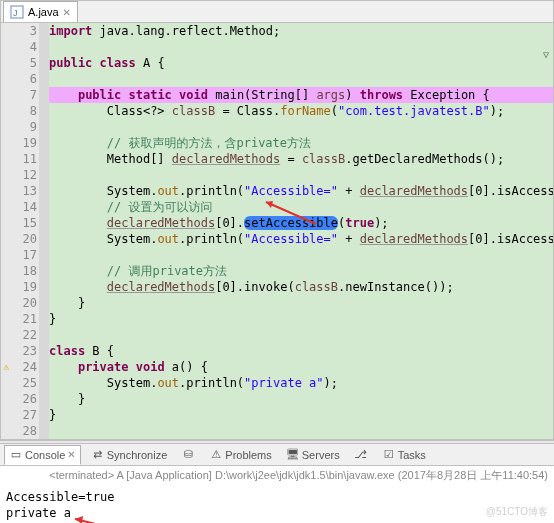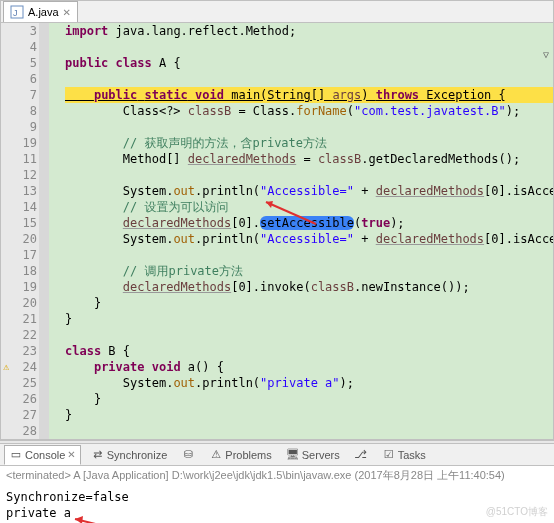--- a/index.html
+++ b/index.html
@@ -6,38 +6,38 @@
 body { font-family: "Segoe UI", Tahoma, sans-serif; font-size: 12px; background: #fff; width: 554px; height: 523px; position: relative; }
 .editor-pane { border: 1px solid #c0c0c0; }
 .tab-bar { background: #f0f0f0; border-bottom: 1px solid #c0c0c0; height: 22px; display: flex; align-items: flex-end; }
 .tab { background: #fff; border: 1px solid #b0b0b0; border-bottom: none; padding: 2px 6px; display: flex; align-items: center; gap: 4px; font-size: 11px; height: 21px; margin-left: 2px; }
 .tab-icon { width: 14px; height: 14px; display: flex; align-items: center; justify-content: center; }
 .close-x { color: #888; font-size: 10px; cursor: pointer; }
 .code-area { display: flex; background: #d4ead0; font-family: Consolas, monospace; font-size: 12px; line-height: 16px; position: relative; }
 .gutter { background: linear-gradient(to right, #e8e8e8 0, #e8e8e8 38px, #d8d8d8 38px, #d8d8d8 48px); width: 48px; text-align: right; color: #888; user-select: none; }
 .gutter div { padding-right: 12px; height: 16px; position: relative; }
 .gutter .warn::before { content: "⚠"; position: absolute; left: 2px; color: #d9a400; font-size: 10px; }
-.code { flex: 1; padding-left: 16px; white-space: pre; overflow: hidden; }
+.code { flex: 1; padding-left: 0; white-space: pre; overflow: hidden; }
 .code .line { height: 16px; }
-.code .hl { background: #fde047; text-decoration: underline; }
+.code .hl { background: #f0abfc; }
 .kw { color: #7f0055; font-weight: bold; }
 .str { color: #2a00ff; }
 .cmt { color: #3f7f5f; }
 .ann { color: #a16207; }
 .var { color: #6a3e3e; }
 .underline { text-decoration: underline; text-decoration-color: #999; }
 .highlight-box { background: #3b82f6; border-radius: 6px; }
 .arrow { position: absolute; pointer-events: none; }
 .sash { height: 4px; background: #e8e8e8; border-top: 1px solid #c0c0c0; border-bottom: 1px solid #c0c0c0; }
 .bottom-tabs { background: #f0f0f0; border-bottom: 1px solid #c0c0c0; height: 22px; display: flex; align-items: center; gap: 6px; padding: 0 4px; font-size: 11px; }
 .bottom-tabs .btab { display: flex; align-items: center; gap: 2px; padding: 2px 4px; color: #555; cursor: pointer; }
 .bottom-tabs .active { background: #fff; border: 1px solid #b0b0b0; border-bottom: 1px solid #fff; }
 .mini-icon { width: 14px; height: 14px; display: inline-flex; align-items: center; justify-content: center; }
 .console-body { padding: 4px 6px; font-family: Consolas, monospace; font-size: 12px; line-height: 16px; }
-.console-status { color: #888; font-size: 11px; padding: 2px 6px; }
+.console-status { color: #888; font-size: 11px; padding: 2px 6px; text-align: right; }
 .watermark { position: absolute; right: 6px; bottom: 4px; color: #d0d0d0; font-size: 10px; }
 .dropdown-btn { position: absolute; right: 4px; top: 24px; color: #666; font-size: 10px; }
 </style>
 </head>
 <body>
 
 <div class="editor-pane">
   <div class="tab-bar">
     <div class="tab">
       <span class="tab-icon">
@@ -116,21 +116,21 @@
         <span class="mini-icon">⎇</span>
       </div>
     <div class="btab">
         <span class="mini-icon">☑</span>
         <span>Tasks</span>
       </div>
   </div>
   <div class="console-status">&lt;terminated&gt; A [Java Application] D:\work\j2ee\jdk\jdk1.5\bin\javaw.exe (2017年8月28日 上午11:40:54)</div>
   <div class="console-body" style="position:relative">
     <div id="console-lines">
-        <div>Synchronize=false</div>
+        <div>Accessible=true</div>
         <div>private a</div>
       </div>
     <svg class="arrow" style="left:70px;top:26px" width="80" height="30">
         <path d="M75 25 L5 8" stroke="#e03030" stroke-width="2" fill="none"></path>
         <polygon points="5,8 13,5 12,13" fill="#e03030"></polygon>
       </svg>
   </div>
 </div>
 
 <div class="watermark">@51CTO博客</div>

